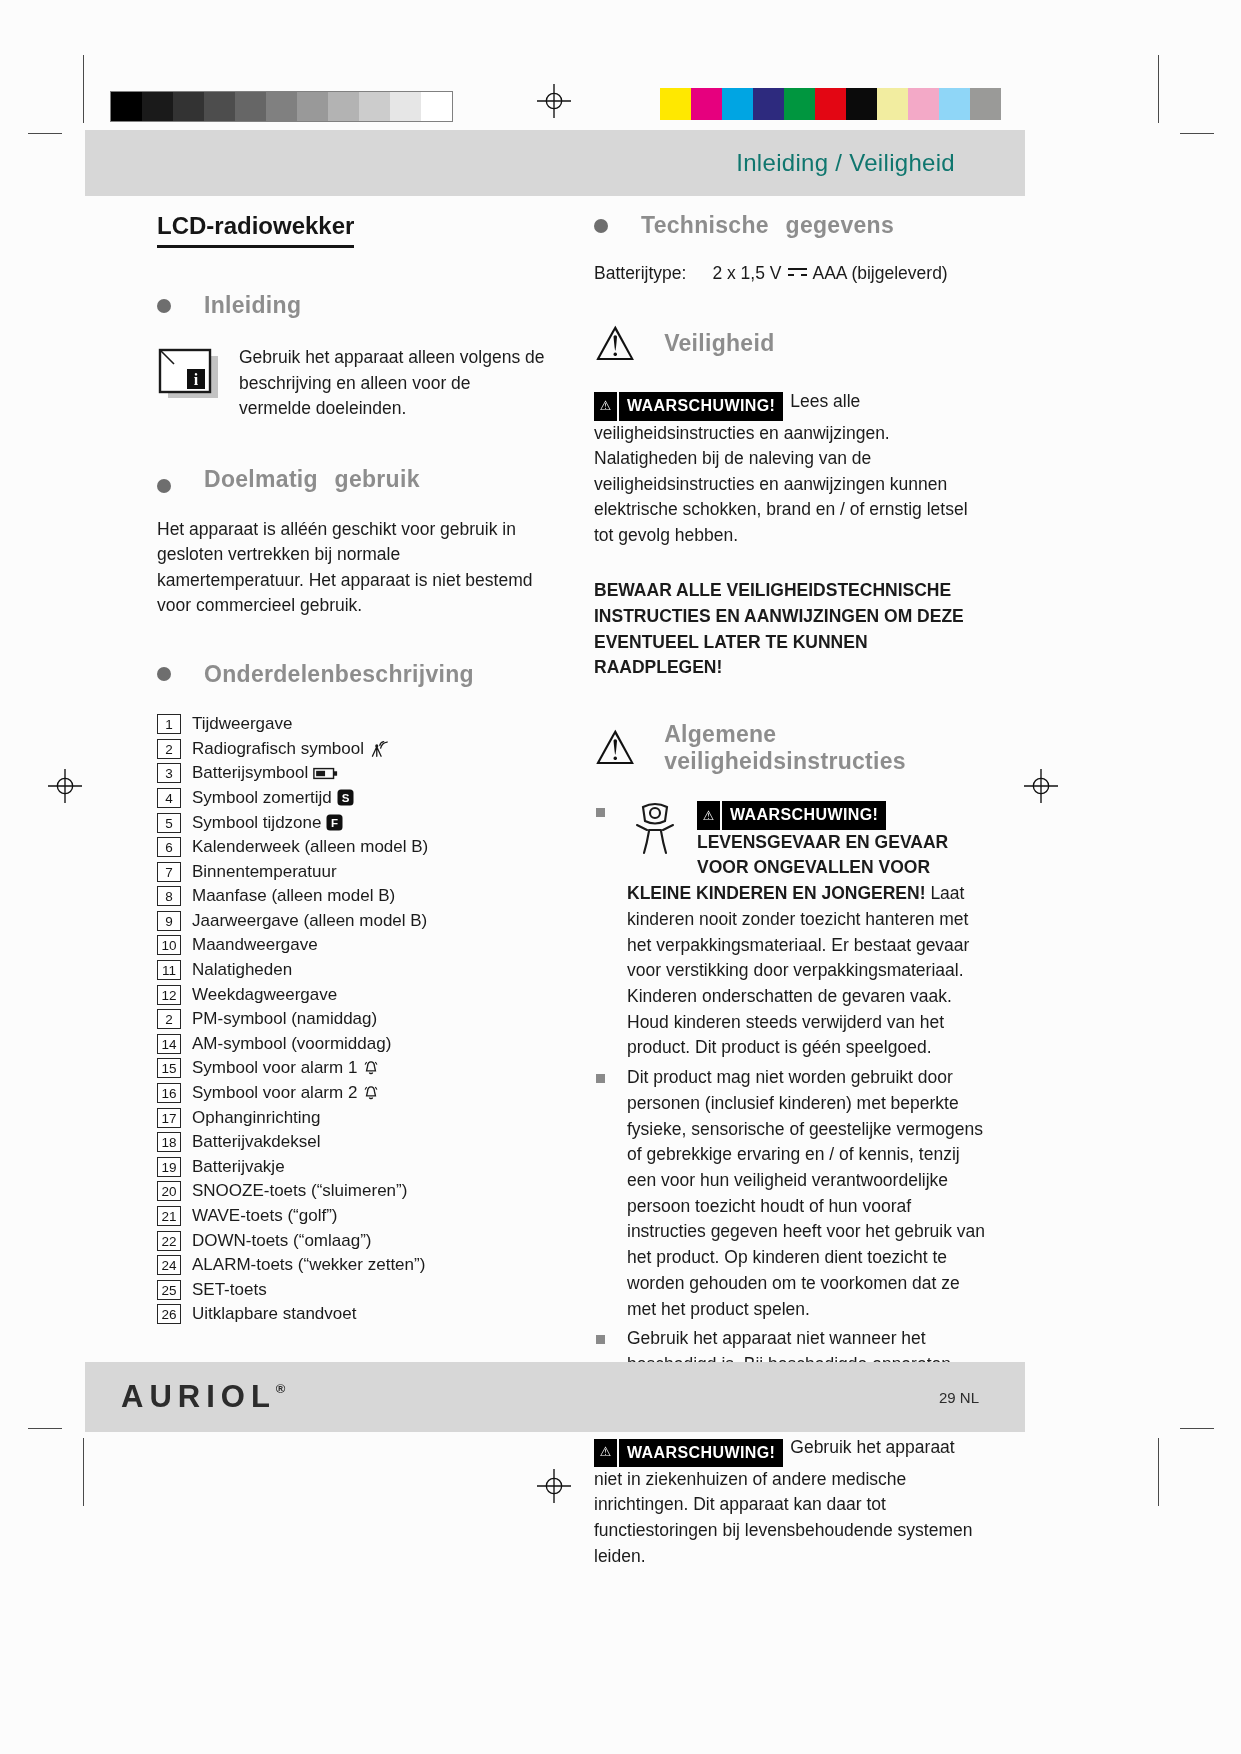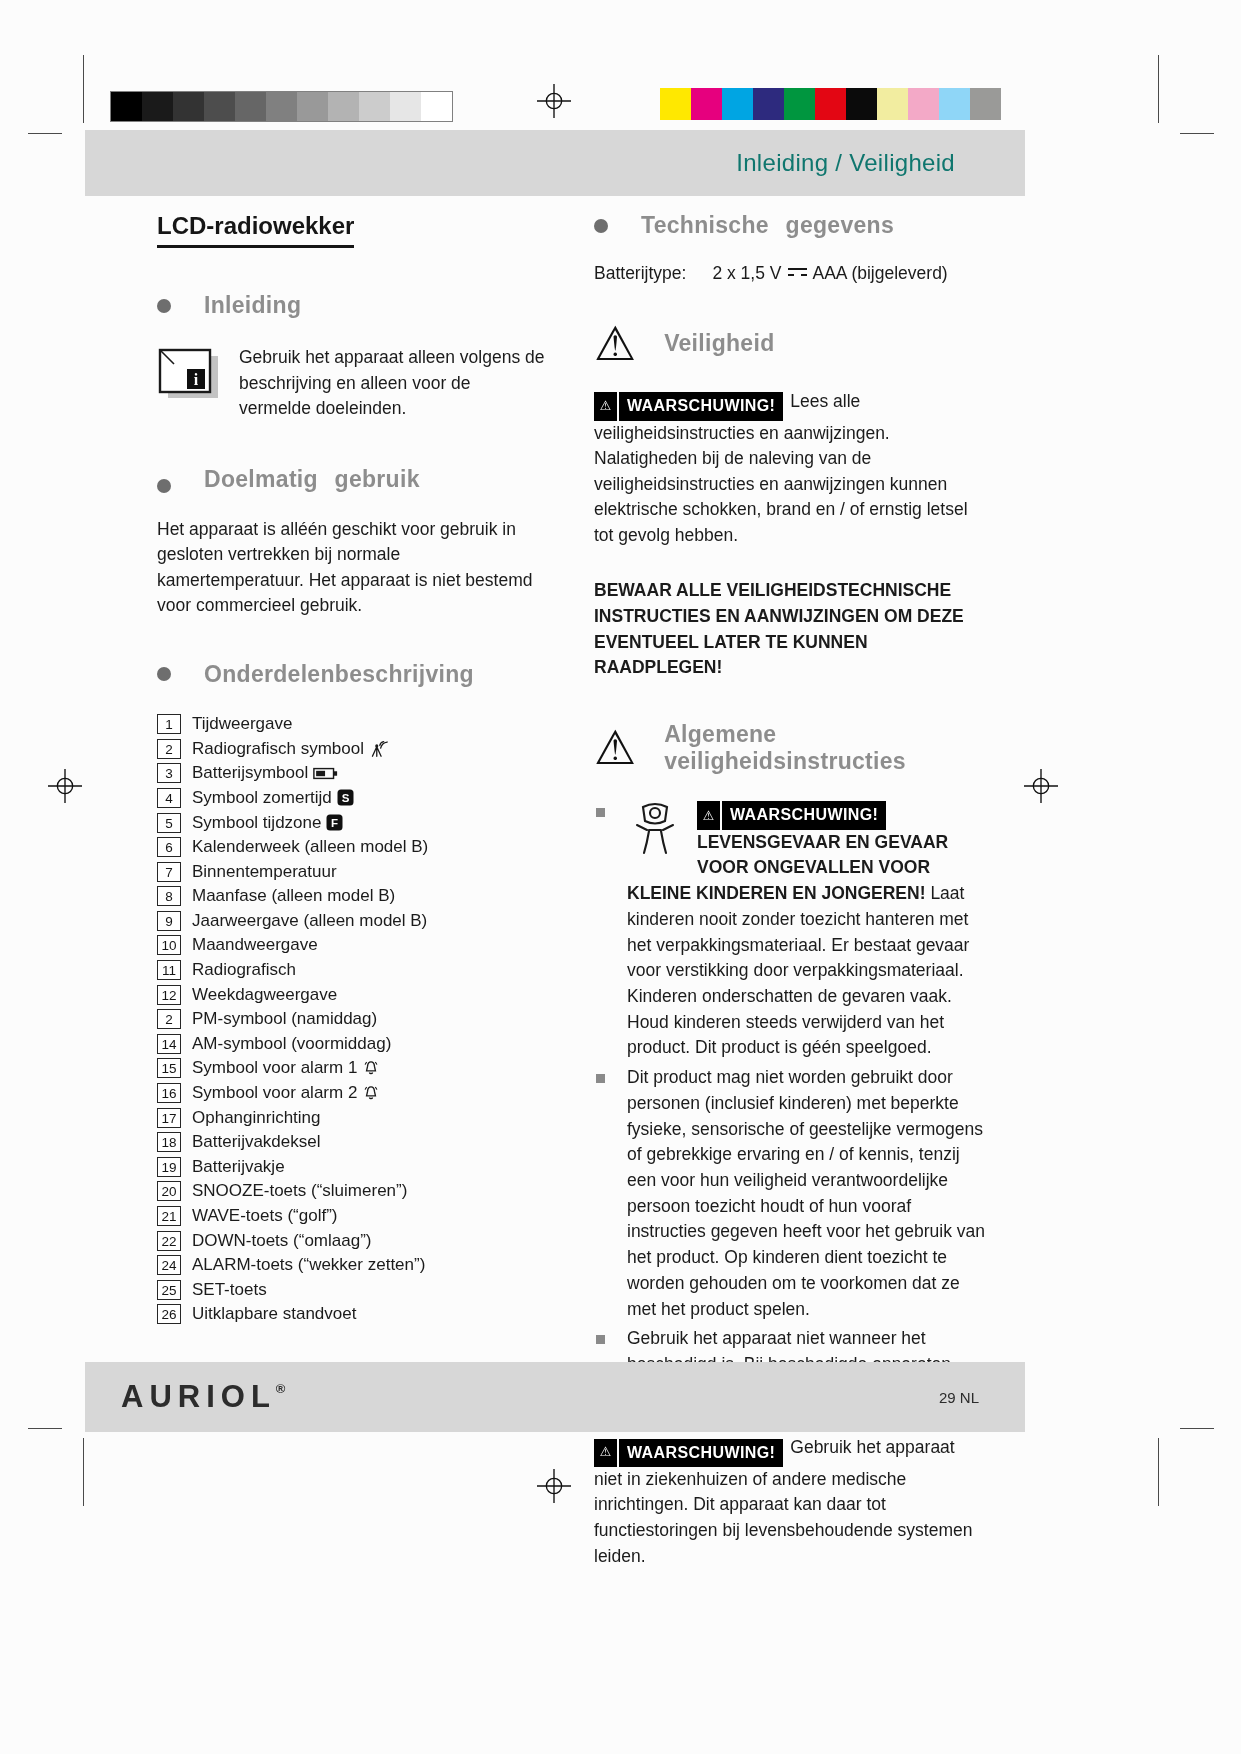--- a/index.html
+++ b/index.html
@@ -249,21 +249,21 @@
           <span class="part-label">Jaarweergave (alleen model B)</span>
 
         </div>
         <div class="part-row">
           <span class="part-num">10</span>
           <span class="part-label">Maandweergave</span>
 
         </div>
         <div class="part-row">
           <span class="part-num">11</span>
-          <span class="part-label">Radiografisch</span>
+          <span class="part-label">Nalatigheden</span>
 
         </div>
         <div class="part-row">
           <span class="part-num">12</span>
           <span class="part-label">Weekdagweergave</span>
 
         </div>
         <div class="part-row">
           <span class="part-num">2</span>
           <span class="part-label">PM-symbool (namiddag)</span>

